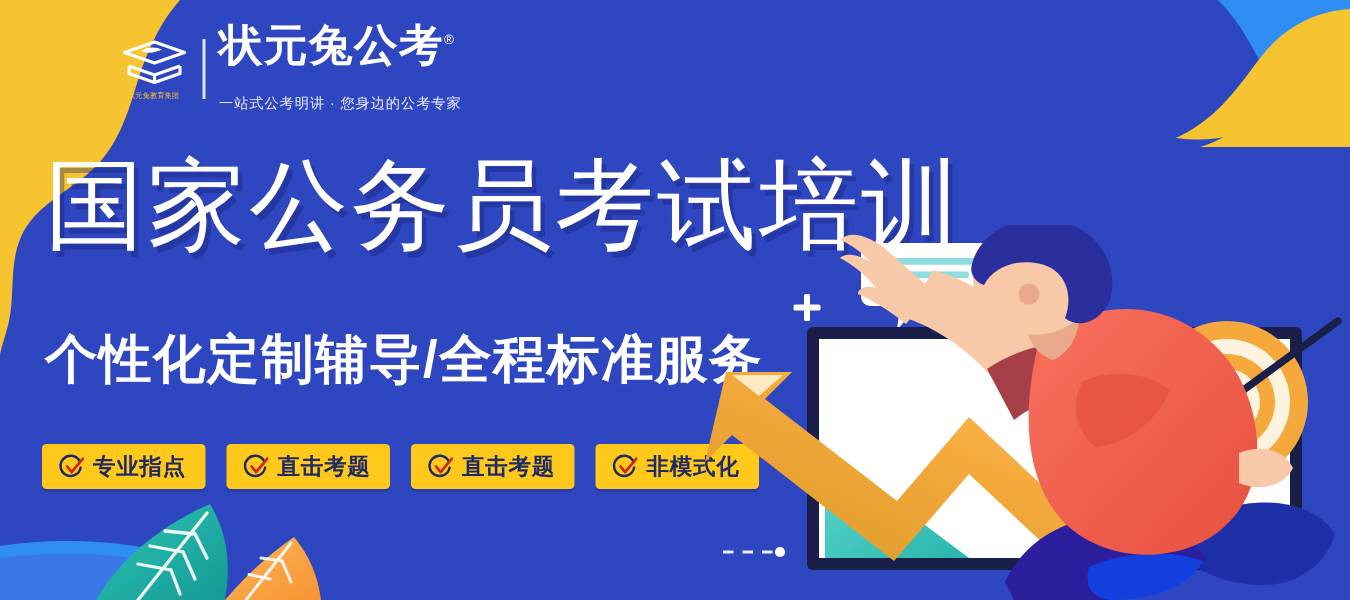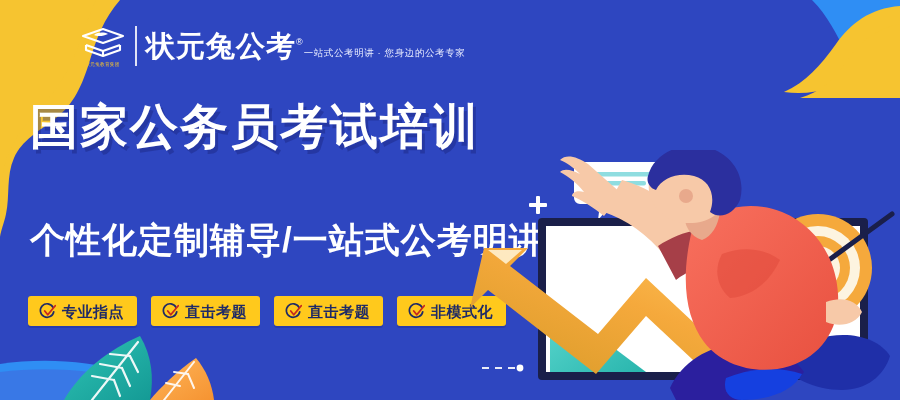--- a/index.html
+++ b/index.html
@@ -24,38 +24,38 @@
   }
   #logo-emblem svg{display:block;}
   #logo-emblem-caption{
     font-size:5px;color:#f4c430;letter-spacing:.3px;
     margin-top:1px;white-space:nowrap;transform:scaleX(.92);
   }
   #logo-divider{
     width:2px;height:40px;background:#ffffff;opacity:.85;
     margin:0 9px 0 7px;
   }
-  #logo-textblock{display:flex;flex-direction:row;justify-content:center;}
+  #logo-textblock{display:flex;flex-direction:column;justify-content:center;}
   #logo-name{
     font-size:29px;font-weight:bold;color:#ffffff;
     letter-spacing:1px;line-height:1.05;white-space:nowrap;
     position:relative;
   }
   #logo-reg{
     font-size:9px;vertical-align:super;font-weight:normal;
   }
   #logo-slogan{
     font-size:9.5px;color:#e8ecff;letter-spacing:.6px;
     margin-top:16px;white-space:nowrap;
   }
 
   
   #headline{
     position:absolute;left:30px;top:103px;
-    font-size:48px;font-weight:bold;color:#ffffff;
+    font-size:66px;font-weight:normal;color:#ffffff;
     letter-spacing:2px;line-height:1;white-space:nowrap;
     text-shadow:3px 4px 0 rgba(20,30,110,.35);
   }
 
   
   #subheadline{
     position:absolute;left:30px;top:222px;
     font-size:35px;font-weight:bold;color:#ffffff;
     letter-spacing:1px;white-space:nowrap;line-height:1;
   }
@@ -163,21 +163,21 @@
     <div id="logo-textblock">
       <div id="logo-name">
         <span>状元兔公考</span><span id="logo-reg">®</span>
       </div>
       <div id="logo-slogan">一站式公考明讲 · 您身边的公考专家</div>
     </div>
   </div>
 
   <div id="headline">国家公务员考试培训</div>
 
-  <div id="subheadline">个性化定制辅导/一站式公考明讲</div>
+  <div id="subheadline">个性化定制辅导/全程标准服务</div>
 
   <div id="tags">
 
     <div class="tag">
       <svg class="tag-icon" viewBox="0 0 24 24">
         <path d="M20,7 A9,9 0 1 0 21,13" fill="none" stroke="#1f2a66" stroke-width="2.2" stroke-linecap="round"></path>
         <path d="M9,12 L13,17 L23,5" fill="none" stroke="#c8281e" stroke-width="2.4" stroke-linecap="round" stroke-linejoin="round"></path>
       </svg>
       <span class="tag-label">专业指点</span>
     </div>

